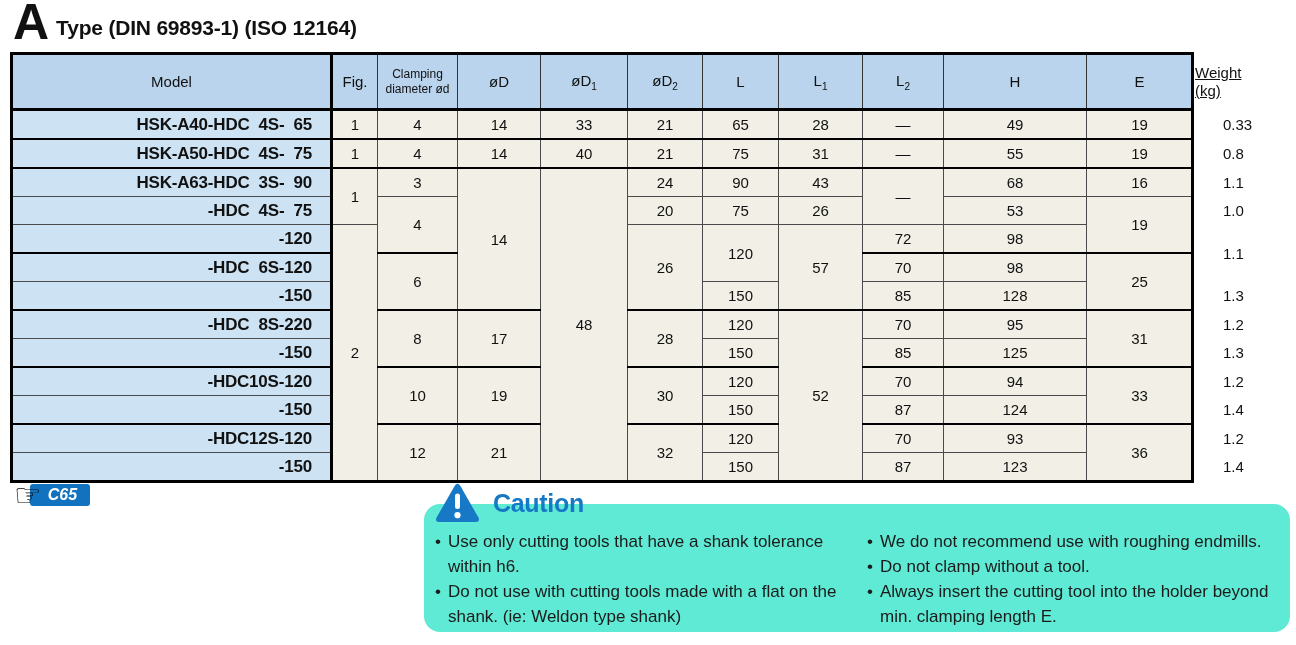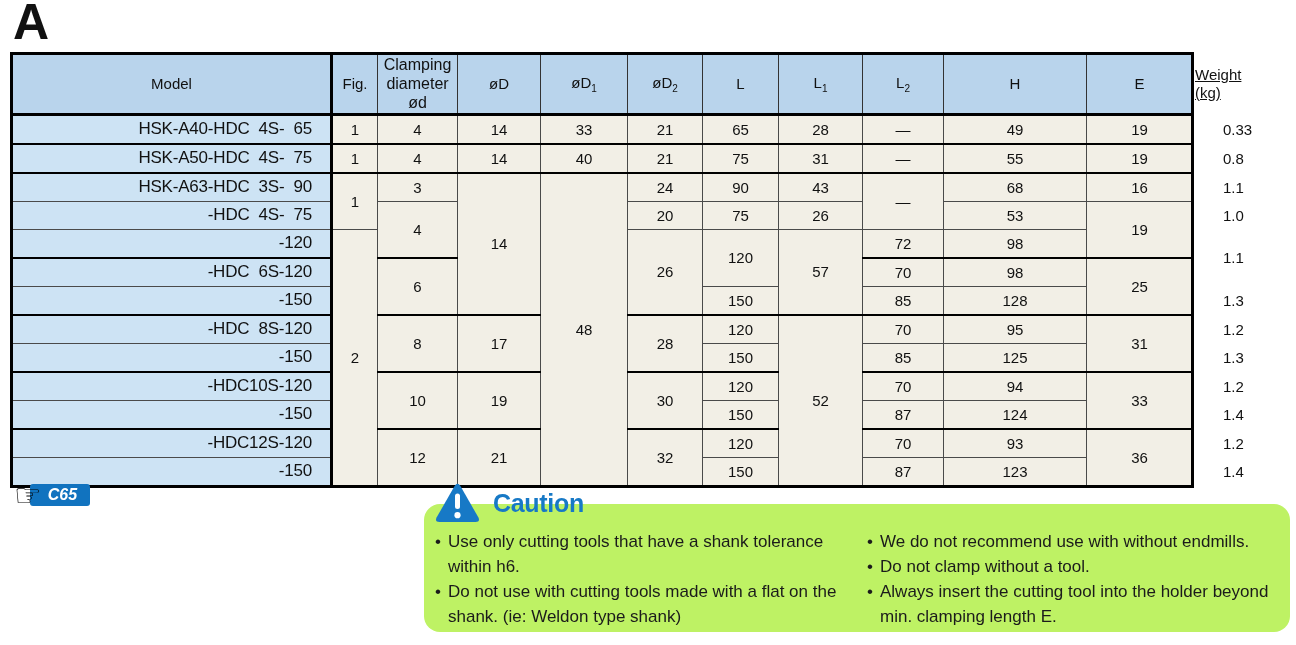--- a/index.html
+++ b/index.html
@@ -11,56 +11,57 @@
   .title-letter{font-size:50px;font-weight:bold;line-height:0.9;letter-spacing:-2px;}
   .title-text{font-size:21px;font-weight:bold;padding-bottom:5px;letter-spacing:-0.2px;}
 
   
   table.spec{position:absolute;left:10px;top:52px;width:1079px;border-collapse:collapse;
              table-layout:fixed;border:3px solid #000;}
   table.spec th{background:#b9d4ec;font-weight:normal;font-size:15px;height:53px;
                 border:1px solid #333;border-bottom:3px solid #000;text-align:center;
                 padding:0 2px;vertical-align:middle;}
   table.spec th.model-h{border-right:3px solid #000;}
-  table.spec th.clamp{font-size:16px;line-height:1.2;}
+  table.spec th.clamp{font-size:12px;line-height:1.2;}
   table.spec th.wth{line-height:1.2;text-decoration:underline;}
   table.spec sub{font-size:10px;}
   table.spec td{background:#f2efe6;font-size:15px;height:27px;border:1px solid #4a4a4a;
                 text-align:center;vertical-align:middle;padding:0;}
-  table.spec td.m{background:#cde3f4;font-weight:normal;font-size:17px;text-align:right;
+  table.spec td.m{background:#cde3f4;font-weight:bold;font-size:17px;text-align:right;
                   padding-right:18px;white-space:pre;border-right:3px solid #000;letter-spacing:-0.2px;}
   table.spec td.wt{text-align:left;padding-left:30px;}
   table.spec tr.gs td{border-top:2px solid #000;}
 
   
   .notes{position:absolute;left:12px;top:483px;width:412px;font-size:15.5px;color:#111;}
   .note-line{display:flex;align-items:center;white-space:pre;margin-bottom:7px;height:24px;}
   .ref-badge{display:inline-flex;align-items:center;margin-left:2px;cursor:pointer;}
   .hand{font-size:31px;line-height:1;position:relative;z-index:2;margin-right:-12px;color:#000;}
   .pill{background:#1173bf;color:#fff;font-weight:bold;font-style:italic;font-size:16px;
         padding:2px 13px 3px 18px;border-radius:3px;line-height:1.1;}
 
   
   .caution-box{position:absolute;left:424px;top:504px;width:866px;height:128px;
-               background:#bef264;border-radius:16px;}
+               background:#5eead4;border-radius:16px;}
   .caution-head{position:absolute;top:-21px;left:11px;display:flex;align-items:center;gap:13px;}
   .caution-title{font-size:25px;font-weight:bold;color:#1779c6;letter-spacing:-0.3px;}
   .caution-cols{display:flex;padding:25px 8px 0 11px;}
   .ccol-left{width:428px;}
   .ccol-right{flex:1;padding-left:4px;}
   .bullet{display:flex;font-size:17px;line-height:25px;color:#1b1b1b;}
   .bullet .dot{width:13px;flex:none;}
 </style>
 </head>
 <body>
 
 <div class="page">
 
   <div class="title-row">
     <span class="title-letter">A</span>
+    <span class="title-text">Type (DIN 69893-1) (ISO 12164)</span>
   </div>
 
   <table class="spec">
     <colgroup>
       <col style="width:320px">
         <col style="width:46px">
         <col style="width:80px">
       <col style="width:83px">
         <col style="width:87px">
         <col style="width:75px">
@@ -167,21 +168,21 @@
 
     <tr>
       <td class="m">-150</td>
       <td>150</td>
       <td>85</td>
       <td>128</td>
       <td class="wt">1.3</td>
     </tr>
 
     <tr class="gs">
-      <td class="m">-HDC  8S-120</td>
+      <td class="m">-HDC  8S-220</td>
       <td rowspan="2">8</td>
       <td rowspan="2">17</td>
       <td rowspan="2">28</td>
       <td>120</td>
       <td rowspan="6">52</td>
       <td>70</td>
       <td>95</td>
       <td rowspan="2">31</td>
       <td class="wt">1.2</td>
     </tr>
@@ -261,21 +262,21 @@
           <span>Use only cutting tools that have a shank tolerance within h6.</span>
         </div>
         <div class="bullet">
           <span class="dot">•</span>
           <span>Do not use with cutting tools made with a flat on the shank. (ie: Weldon type shank)</span>
         </div>
       </div>
       <div class="ccol-right">
         <div class="bullet">
           <span class="dot">•</span>
-          <span>We do not recommend use with without endmills.</span>
+          <span>We do not recommend use with roughing endmills.</span>
         </div>
         <div class="bullet">
           <span class="dot">•</span>
           <span>Do not clamp without a tool.</span>
         </div>
         <div class="bullet">
           <span class="dot">•</span>
           <span>Always insert the cutting tool into the holder beyond min. clamping length E.</span>
         </div>
       </div>

